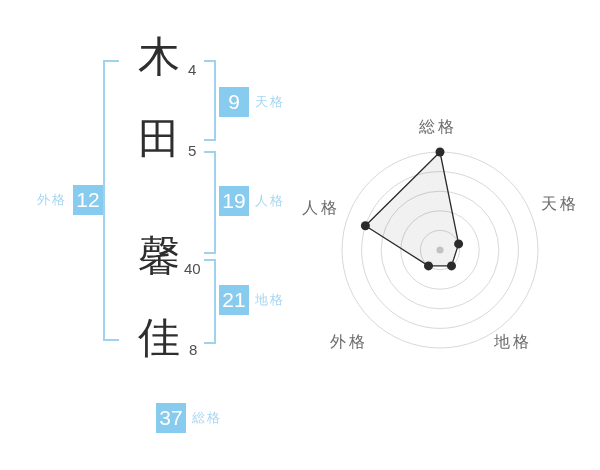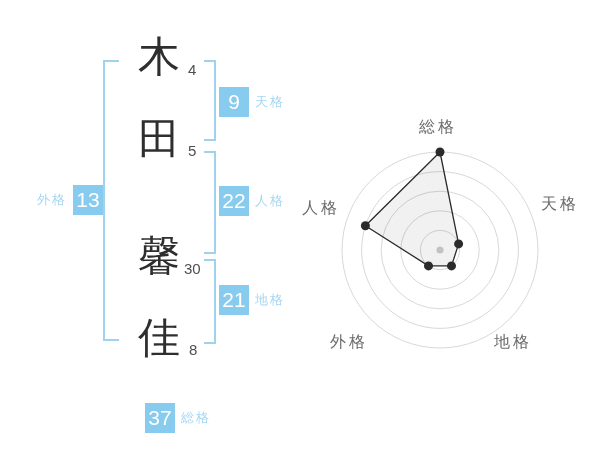--- a/index.html
+++ b/index.html
@@ -55,40 +55,40 @@
   <div class="bracket bracket-right bracket-r2"></div>
   <div class="bracket bracket-right bracket-r3"></div>
 
   <div class="kanji" style="top:36px">木</div>
   <div class="kanji" style="top:118px">田</div>
   <div class="kanji" style="top:235px">馨</div>
   <div class="kanji" style="top:317px">佳</div>
 
   <div class="stroke-num" style="left:188px;top:62px">4</div>
   <div class="stroke-num" style="left:188px;top:143px">5</div>
-  <div class="stroke-num" style="left:184px;top:261px">30</div>
+  <div class="stroke-num" style="left:184px;top:261px">40</div>
   <div class="stroke-num" style="left:189px;top:342px">8</div>
 
   <div class="gaku-row" style="left:219px;top:87px">
     <div class="badge">9</div>
     <div class="gaku-label">天格</div>
   </div>
   <div class="gaku-row" style="left:219px;top:186px">
-    <div class="badge">22</div>
+    <div class="badge">19</div>
     <div class="gaku-label">人格</div>
   </div>
   <div class="gaku-row" style="left:219px;top:285px">
     <div class="badge">21</div>
     <div class="gaku-label">地格</div>
   </div>
   <div class="gaku-row" style="left:37px;top:185px">
     <div class="gaku-label">外格</div>
-    <div class="badge">13</div>
+    <div class="badge">12</div>
   </div>
-  <div class="gaku-row" style="left:145px;top:403px">
+  <div class="gaku-row" style="left:156px;top:403px">
     <div class="badge">37</div>
     <div class="gaku-label">総格</div>
   </div>
 
   <div class="radar-wrap">
     <svg id="radar-svg" class="radar-svg" width="310" height="290" viewBox="0 0 310 290">
         <circle cx="150" cy="155" r="19.6" fill="none" stroke="#d8d8d8" stroke-width="1"></circle>
         <circle cx="150" cy="155" r="39.2" fill="none" stroke="#d8d8d8" stroke-width="1"></circle>
         <circle cx="150" cy="155" r="58.8" fill="none" stroke="#d8d8d8" stroke-width="1"></circle>
         <circle cx="150" cy="155" r="78.4" fill="none" stroke="#d8d8d8" stroke-width="1"></circle>

